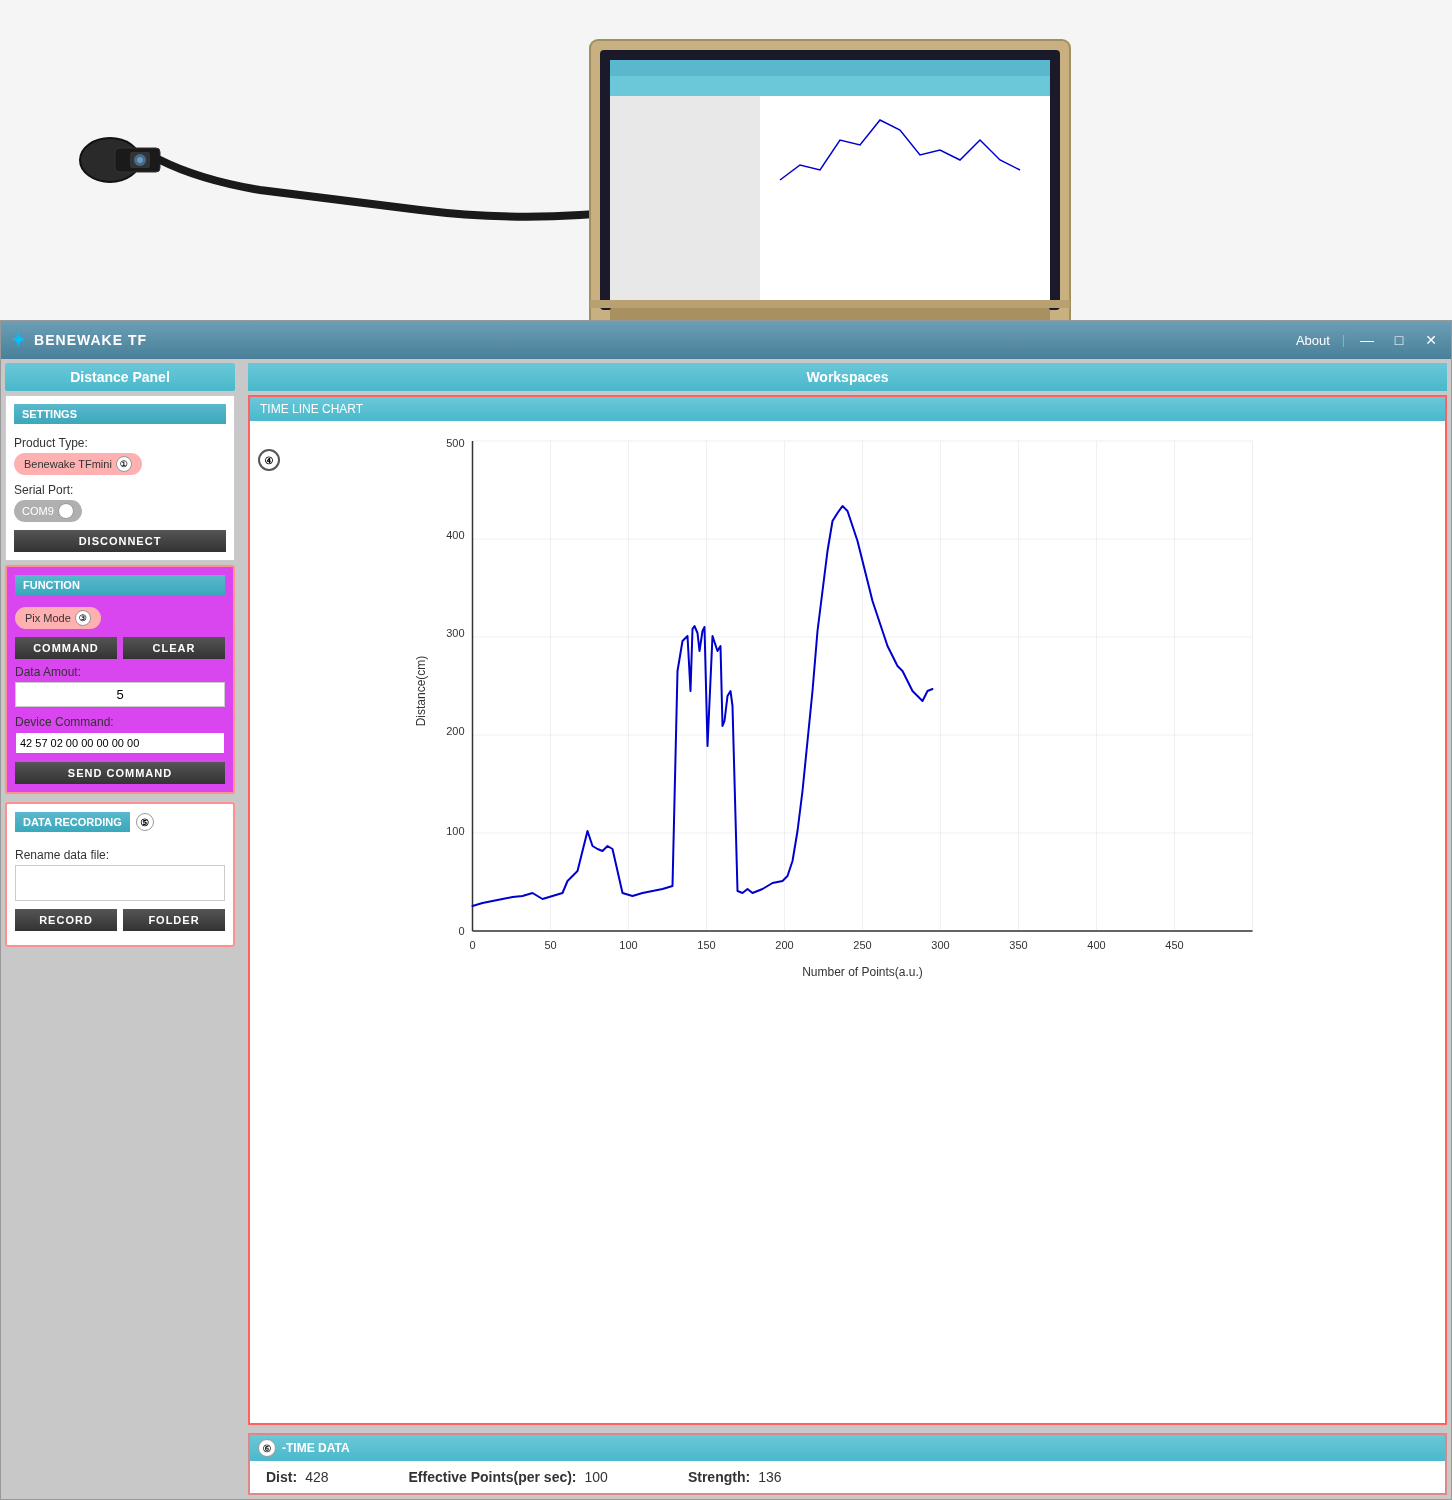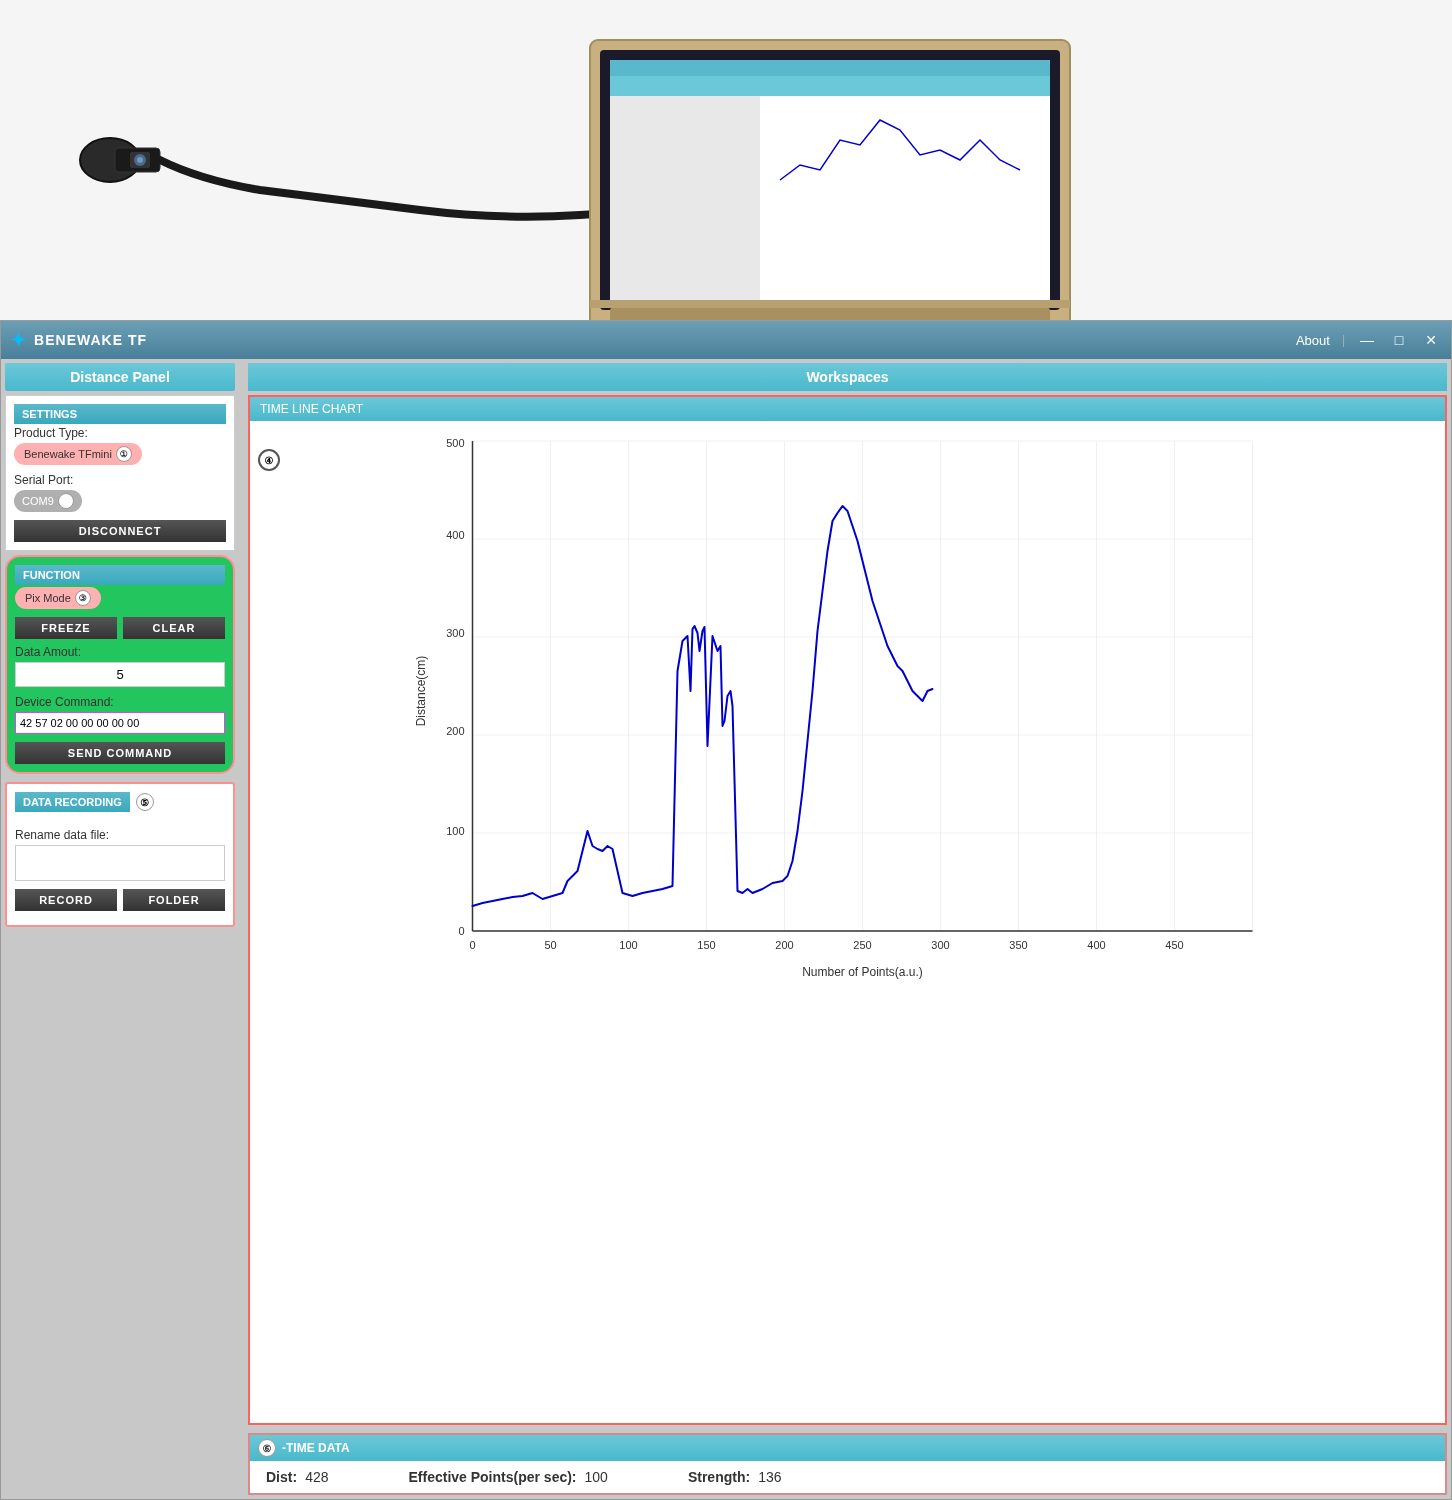--- a/index.html
+++ b/index.html
@@ -100,21 +100,21 @@
       padding: 6px;
       border-radius: 2px;
     }
 
     .section-bar {
       background: linear-gradient(to bottom, #5ab8cc, #3aa8bc);
       color: white;
       font-weight: bold;
       font-size: 11px;
       padding: 4px 8px;
-      margin-bottom: 2px;
+      margin-bottom: 12px;
     }
 
     .settings-section {
       background: white;
       border: 1px solid #ccc;
       padding: 8px;
     }
 
     .form-row {
       margin-bottom: 8px;
@@ -309,23 +309,23 @@
     .realtime-label {
       color: #333;
       font-weight: bold;
     }
 
     .realtime-value {
       color: #333;
     }
 
     .function-section {
-      background: #22c55e;
+      background: #d946ef;
       border: 2px solid #ff9090;
-      border-radius: 15px;
+      border-radius: 2px;
       padding: 8px;
       margin-bottom: 4px;
     }
 
     .realtime-bar-wrapper {
       background: white;
       border: 2px solid #dd8888;
       position: relative;
       min-height: 56px;
       margin-top: 4px;
@@ -438,21 +438,21 @@
         <div class="section-bar">FUNCTION</div>
         
         <div class="form-row">
           <div class="pink-tag">
             <span>Pix Mode</span>
             <span class="circle-num">③</span>
           </div>
         </div>
 
         <div class="btn-row">
-          <button class="btn-half">FREEZE</button>
+          <button class="btn-half">COMMAND</button>
           <button class="btn-half">CLEAR</button>
         </div>
 
         <div class="form-row">
           <div class="form-label">Data Amout:</div>
           <input class="data-amount-input" type="text" value="5" style="">
         </div>
 
         <div class="form-row">
           <div class="form-label">Device Command:</div>

